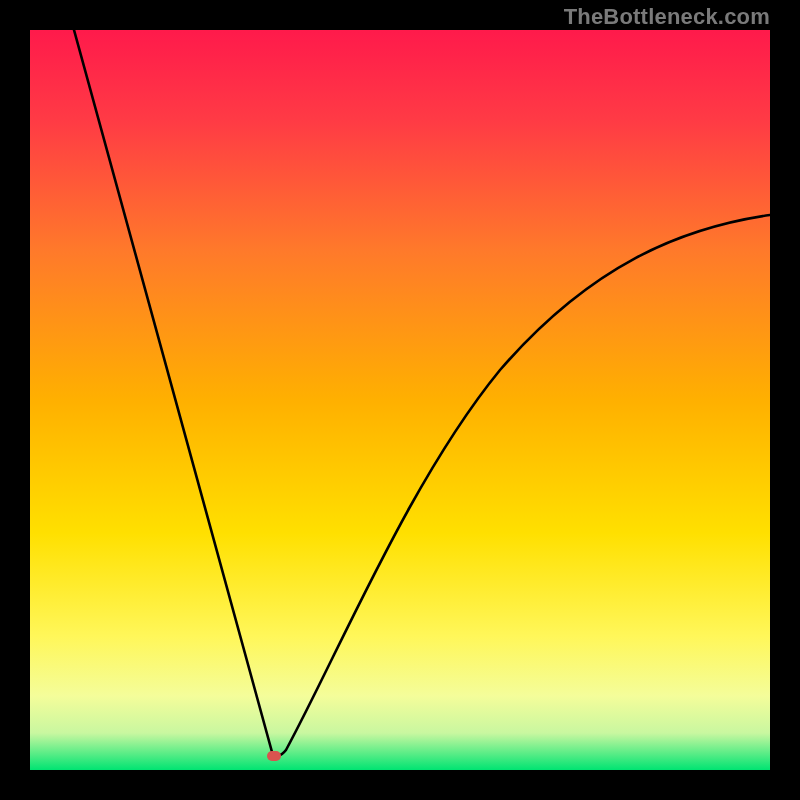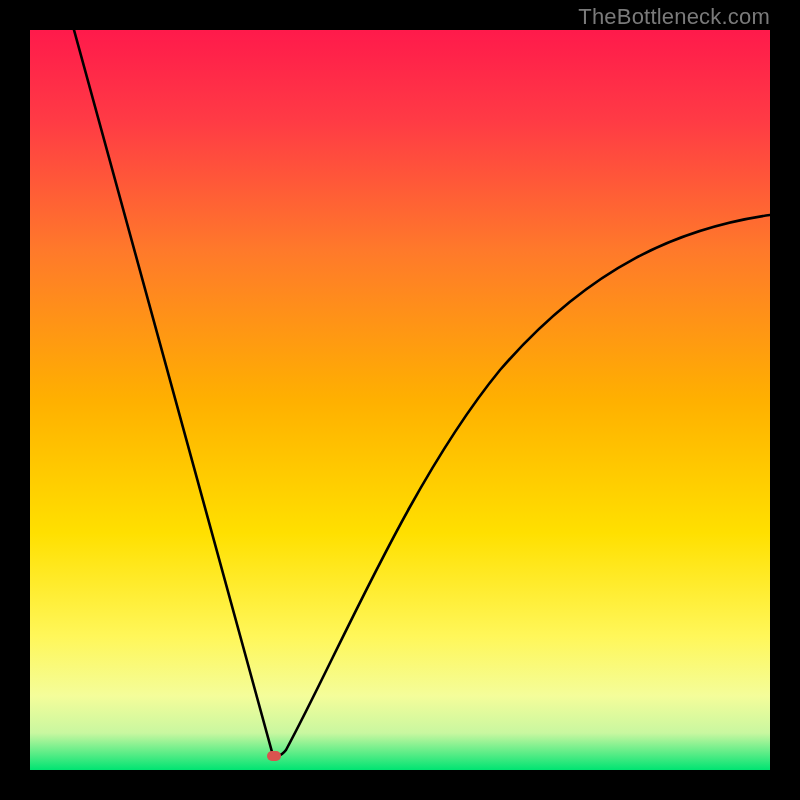--- a/index.html
+++ b/index.html
@@ -25,21 +25,21 @@
     top: 0;
     width: 740px;
     height: 740px;
   }
   .watermark {
     position: absolute;
     top: 4px;
     right: 30px;
     color: #7a7a7a;
     font-size: 22px;
-    font-weight: 400;
+    font-weight: 700;
     letter-spacing: 0.2px;
   }
   .marker {
     position: absolute;
     width: 14px;
     height: 10px;
     background: #d9534f;
     border-radius: 5px;
     transform: translate(-50%, -50%);
   }

